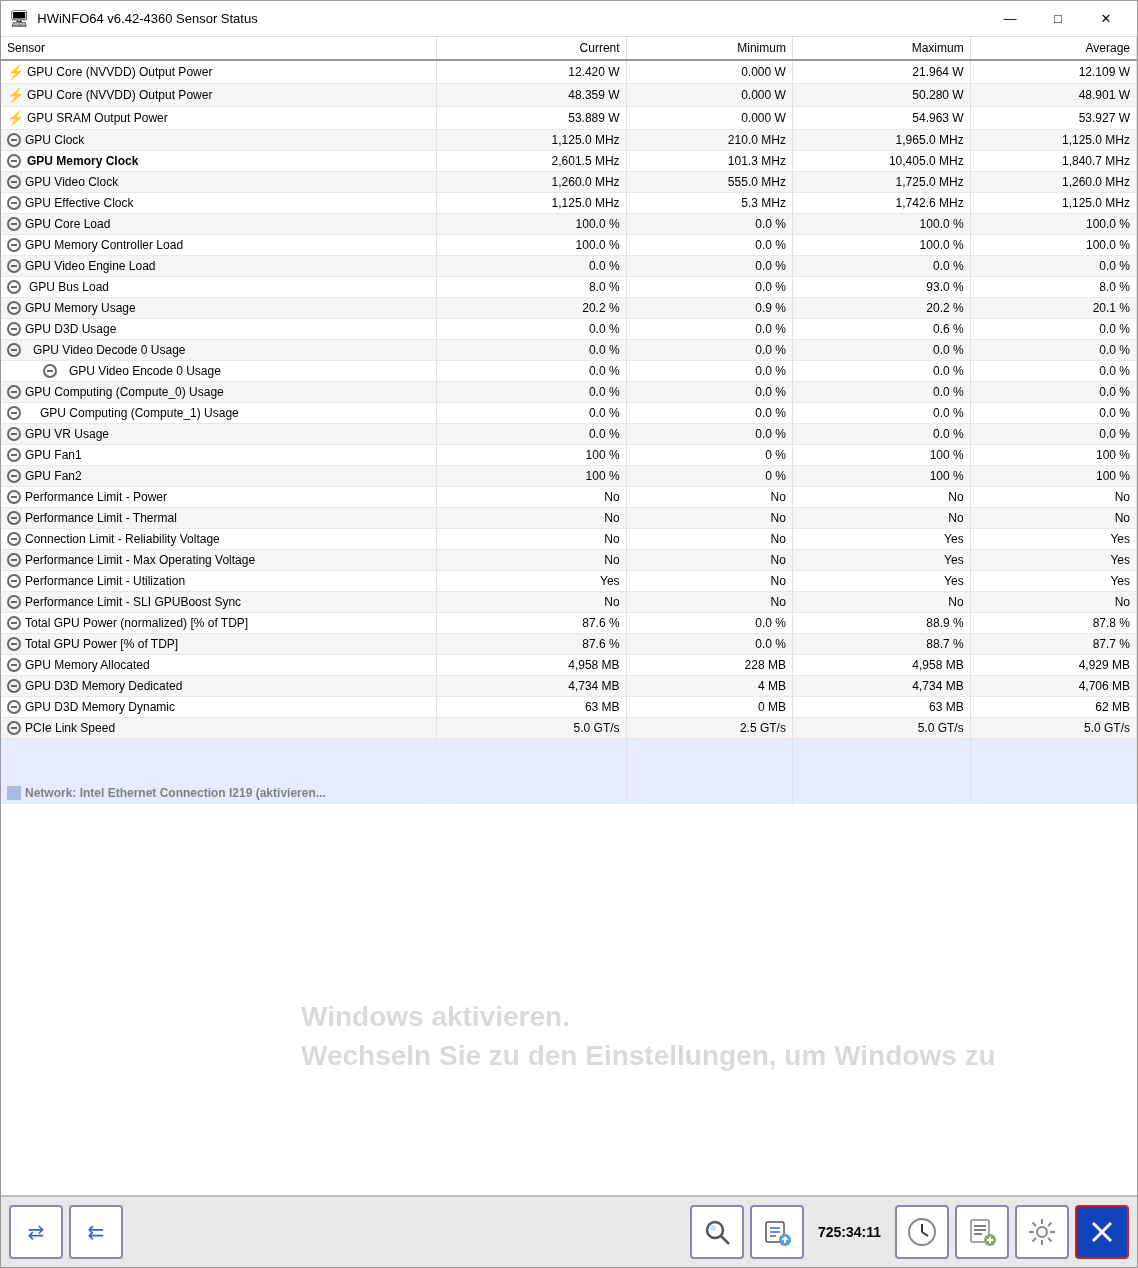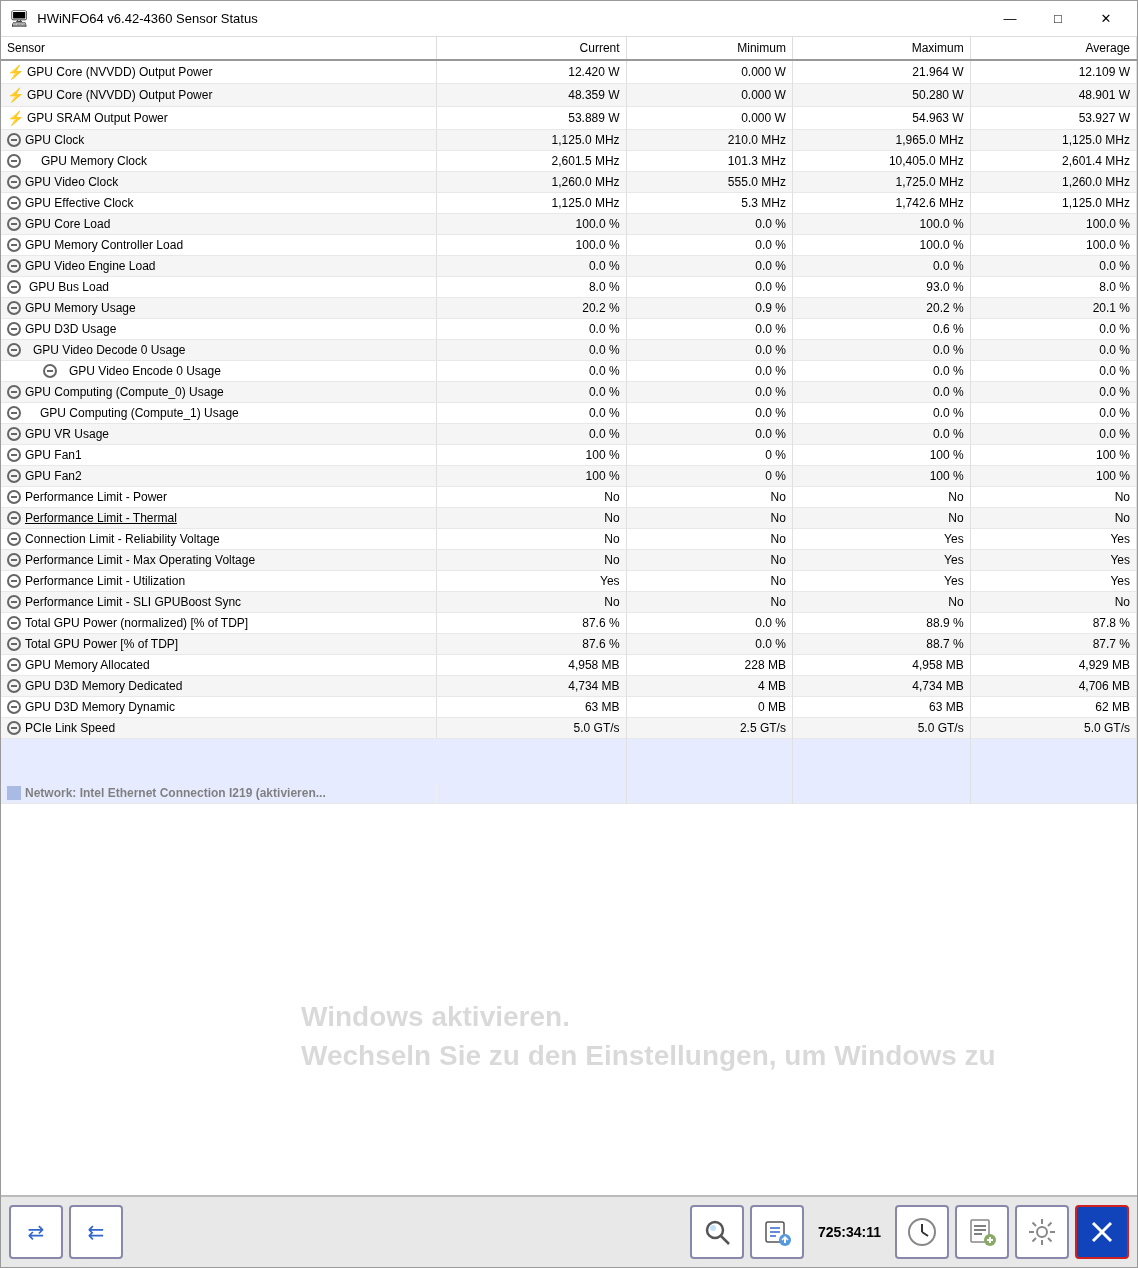--- a/index.html
+++ b/index.html
@@ -205,30 +205,30 @@
                 <span style="position: absolute; top: 50%; left: 2px; right: 2px; height: 2px; background: rgb(102, 102, 102); transform: translateY(-50%);"></span>
               </span>
               <span>GPU Clock</span>
             </td>
             <td>1,125.0 MHz</td>
             <td>210.0 MHz</td>
             <td>1,965.0 MHz</td>
             <td>1,125.0 MHz</td>
           </tr>
           <tr>
-            <td style="display: flex; align-items: flex-end; gap: 20px;">
+            <td style="display: flex; align-items: flex-end; gap: 6px; font-weight: bold;">
               <span style="display: inline-block; width: 14px; height: 14px; border: 2px solid rgb(102, 102, 102); border-radius: 50%; position: relative; flex-shrink: 0;">
                 <span style="position: absolute; top: 50%; left: 2px; right: 2px; height: 2px; background: rgb(102, 102, 102); transform: translateY(-50%);"></span>
               </span>
               <span>GPU Memory Clock</span>
             </td>
             <td>2,601.5 MHz</td>
             <td>101.3 MHz</td>
             <td>10,405.0 MHz</td>
-            <td>2,601.4 MHz</td>
+            <td>1,840.7 MHz</td>
           </tr>
           <tr>
             <td style="display: flex; align-items: center; gap: 4px;">
               <span style="display: inline-block; width: 14px; height: 14px; border: 2px solid rgb(102, 102, 102); border-radius: 50%; position: relative; flex-shrink: 0;">
                 <span style="position: absolute; top: 50%; left: 2px; right: 2px; height: 2px; background: rgb(102, 102, 102); transform: translateY(-50%);"></span>
               </span>
               <span>GPU Video Clock</span>
             </td>
             <td>1,260.0 MHz</td>
             <td>555.0 MHz</td>
@@ -409,21 +409,21 @@
                 <span style="position: absolute; top: 50%; left: 2px; right: 2px; height: 2px; background: rgb(102, 102, 102); transform: translateY(-50%);"></span>
               </span>
               <span>Performance Limit - Power</span>
             </td>
             <td>No</td>
             <td>No</td>
             <td>No</td>
             <td>No</td>
           </tr>
           <tr>
-            <td style="display: flex; align-items: center; gap: 4px; text-decoration: underline;">
+            <td style="display: flex; align-items: center; gap: 4px;">
               <span style="display: inline-block; width: 14px; height: 14px; border: 2px solid rgb(102, 102, 102); border-radius: 50%; position: relative; flex-shrink: 0;">
                 <span style="position: absolute; top: 50%; left: 2px; right: 2px; height: 2px; background: rgb(102, 102, 102); transform: translateY(-50%);"></span>
               </span>
               <span>Performance Limit - Thermal</span>
             </td>
             <td>No</td>
             <td>No</td>
             <td>No</td>
             <td>No</td>
           </tr>

